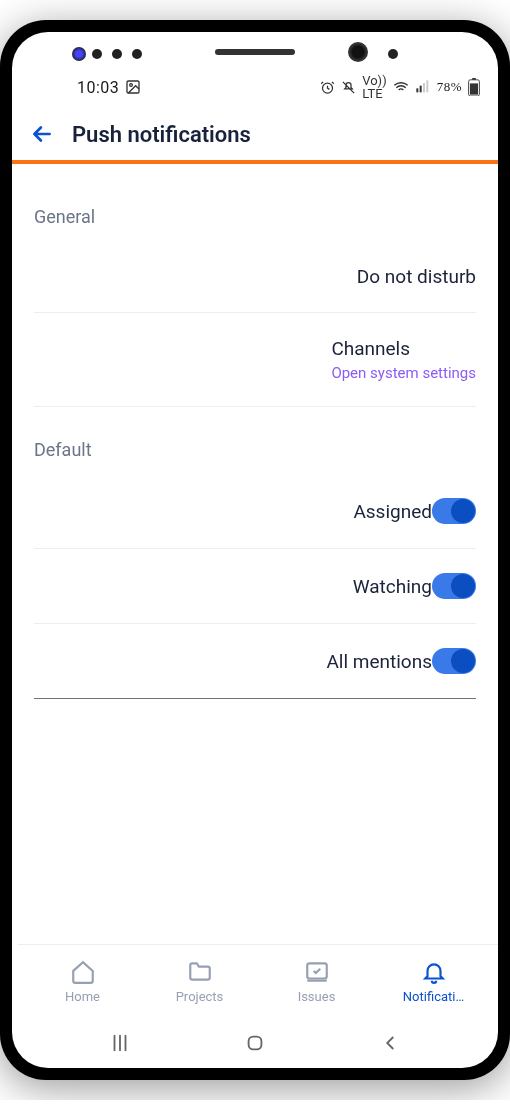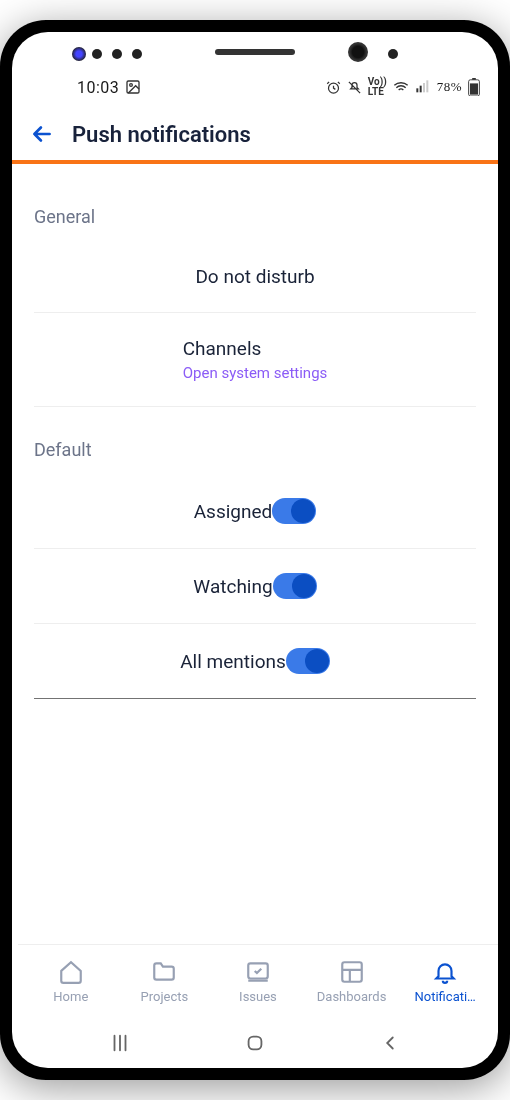--- a/index.html
+++ b/index.html
@@ -38,21 +38,21 @@
       border-bottom:4px solid #f97316;
     }
     .back-btn { width:32px; height:32px; display:flex; align-items:center; justify-content:center; cursor:pointer; }
     .page-title { font-size:22px; font-weight:600; color:#18223b; }
 
     .content { flex:1; overflow-y:auto; padding:0 22px; }
     .section-header { color:#6c7489; font-size:18px; margin:32px 0 14px; }
     .section-header.first { margin-top:42px; }
 
     .row {
-      display:flex; justify-content:center; align-items:center;
+      display:flex; justify-content:flex-end; align-items:center;
       padding:24px 0; border-bottom:1px solid #eee; cursor:pointer;
     }
     .row:last-child { border-bottom:none; }
     .row-left { display:flex; flex-direction:column; gap:4px; }
     .row-label { font-size:19px; color:#1a2338; }
     .row-sub { font-size:15px; color:#8b5cf6; }
 
     .switch {
       width:44px; height:26px; border-radius:13px; position:relative; cursor:pointer;
       transition:.2s;
@@ -120,21 +120,21 @@
               <circle cx="12" cy="13" r="8" fill="none" stroke="#333" stroke-width="2"></circle>
               <path d="M12 9v4l3 2" stroke="#333" stroke-width="2" fill="none"></path>
               <path d="M5 3L2 6M22 6l-3-3" stroke="#333" stroke-width="2"></path>
             </svg>
         </span>
         <span class="sb-icon">
           <svg width="15" height="15" viewBox="0 0 24 24" fill="#333">
               <path d="M3 3l18 18M12 4a4 4 0 00-4 4v4l-2 2h12l-2-2V8a4 4 0 00-4-4" fill="none" stroke="#333" stroke-width="2"></path>
             </svg>
         </span>
-        <span class="sb-icon" style="font-size:10px;line-height:1;font-weight:700;color:#333;">Vo))<br>LTE</span>
+        <span class="sb-icon" style="font-size:13px;line-height:1;font-weight:400;color:#333;">Vo))<br>LTE</span>
         <span class="sb-icon">
           <svg width="16" height="16" viewBox="0 0 24 24" fill="none" stroke="#333" stroke-width="2">
               <path d="M5 13a10 10 0 0114 0M8.5 16.5a5 5 0 017 0M12 20h.01M2 9.5a15 15 0 0120 0"></path>
             </svg>
         </span>
         <span class="sb-icon">
           <svg width="16" height="16" viewBox="0 0 24 24" fill="#333">
               <rect x="2" y="14" width="3" height="6"></rect>
               <rect x="7" y="10" width="3" height="10"></rect>
               <rect x="12" y="6" width="3" height="14" fill="#ccc"></rect>
@@ -217,27 +217,20 @@
           </svg>
         <span class="nav-lbl">Projects</span>
       </div>
       <div class="nav-item">
         <svg class="nav-icon" viewBox="0 0 24 24" fill="none" stroke="currentColor" stroke-width="2">
             <rect x="3" y="4" width="18" height="14" rx="2"></rect>
             <path d="M9 11l2 2 4-4M3 20h18"></path>
           </svg>
         <span class="nav-lbl">Issues</span>
       </div>
-      <div class="nav-item">
-        <svg class="nav-icon" viewBox="0 0 24 24" fill="none" stroke="currentColor" stroke-width="2">
-            <rect x="3" y="3" width="18" height="18" rx="2"></rect>
-            <path d="M3 10h18M10 10v11"></path>
-          </svg>
-        <span class="nav-lbl">Dashboards</span>
-      </div>
       <div class="nav-item active">
         <svg class="nav-icon" viewBox="0 0 24 24" fill="none" stroke="currentColor" stroke-width="2">
             <path d="M18 16v-5a6 6 0 10-12 0v5l-2 2h16zM10 20a2 2 0 004 0"></path>
           </svg>
         <span class="nav-lbl">Notificati…</span>
       </div>
     </div>
 
     <div class="sysbar">
       <div class="sysbtn">

